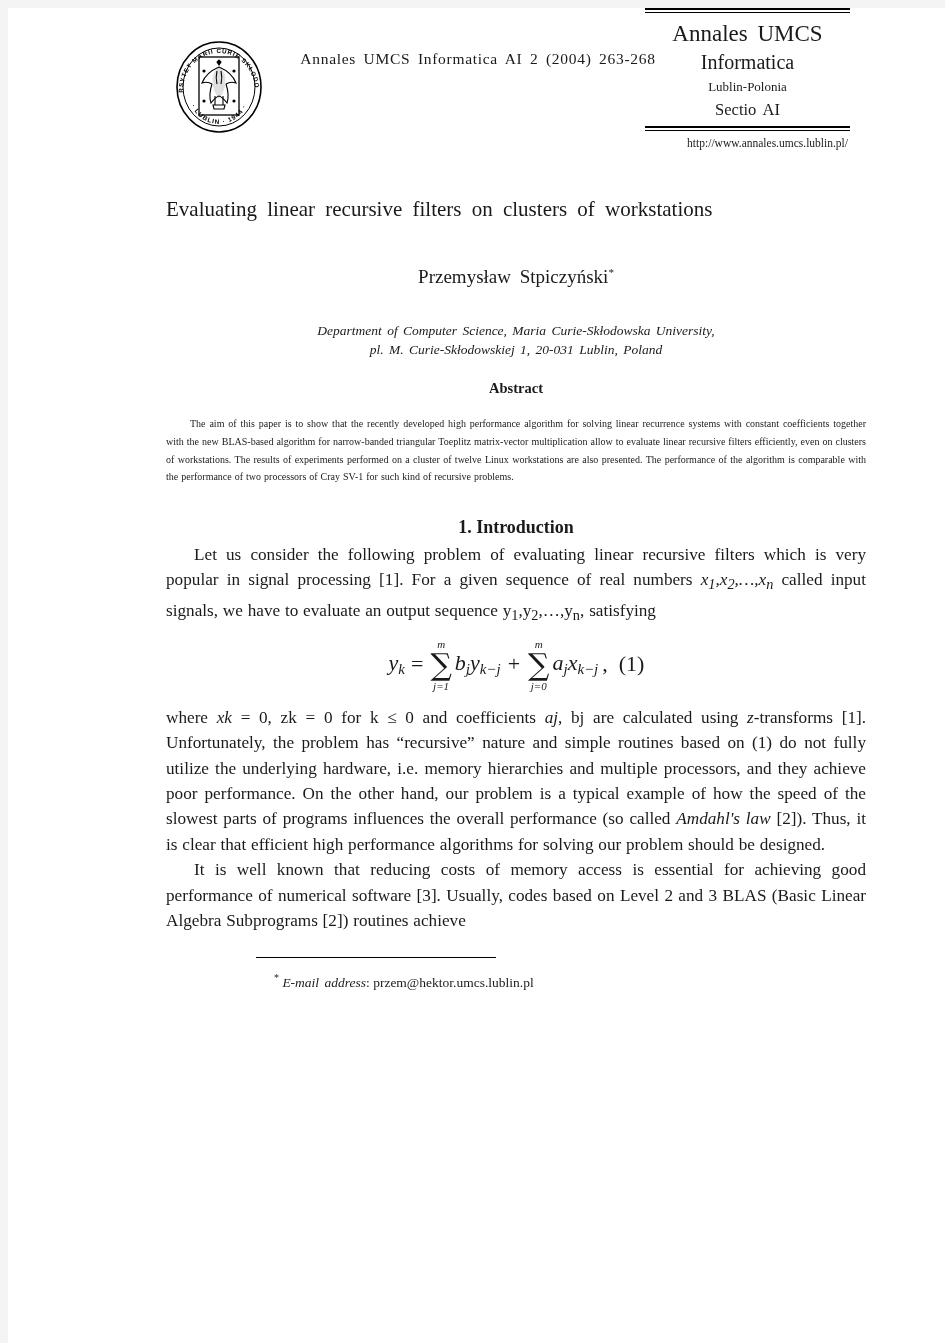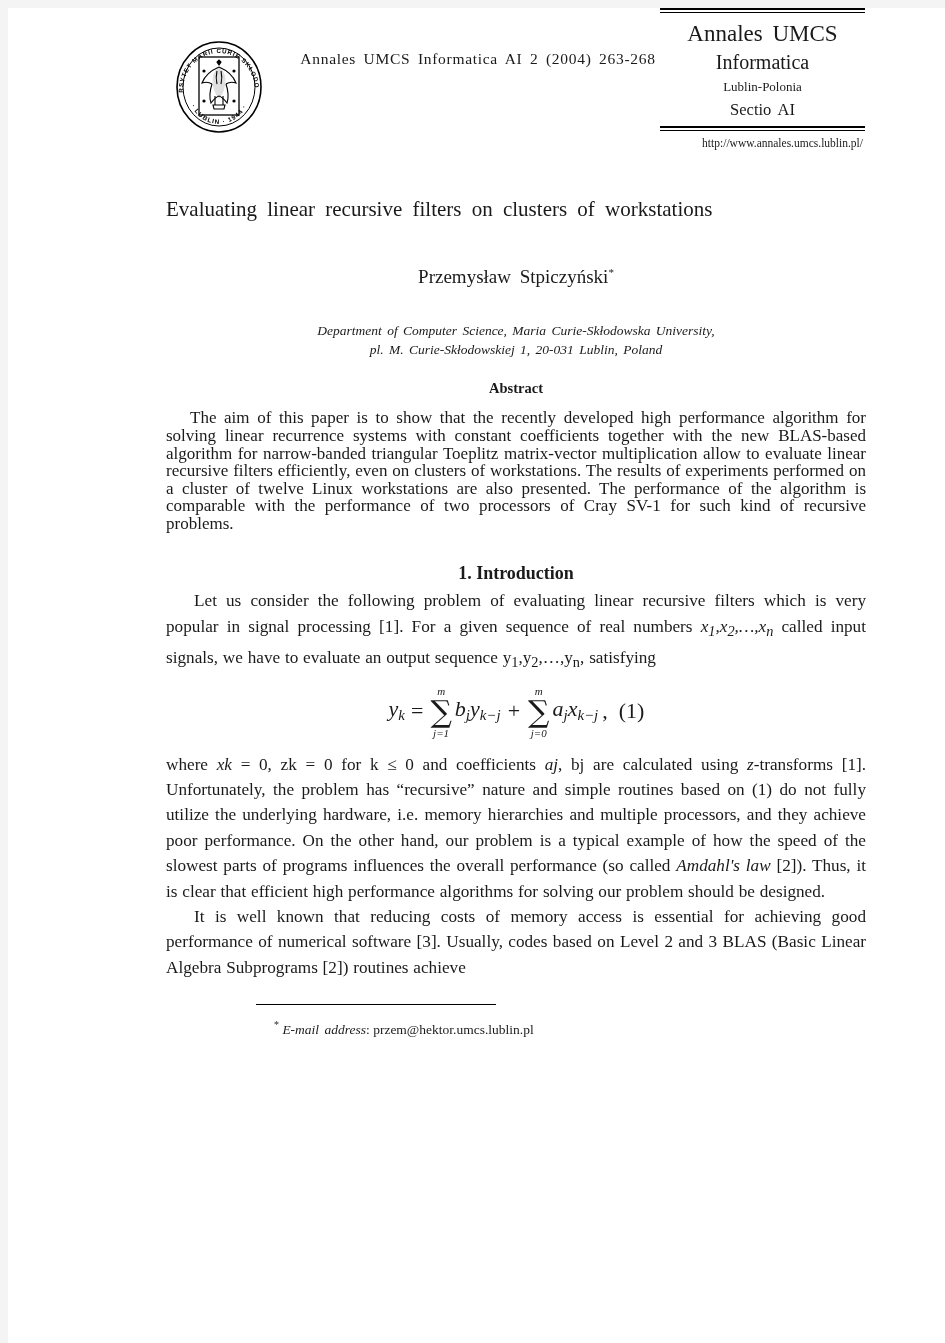--- a/index.html
+++ b/index.html
@@ -56,21 +56,21 @@
     width: 400px;
     text-align: center;
     font-size: 15.5px;
     letter-spacing: 0.7px;
     word-spacing: 3px;
     white-space: nowrap;
   }
 
   .masthead-box {
     position: absolute;
-    right: 1px;
+    right: 16px;
     top: 0px;
     width: 205px;
     text-align: center;
   }
   .rule-double {
     border-top: 2px solid #000;
     border-bottom: 1px solid #000;
     height: 2px;
     margin: 0;
   }
@@ -134,25 +134,25 @@
 
   
   .abstract-head {
     text-align: center;
     font-weight: bold;
     font-size: 14.5px;
     margin-top: 20px;
     line-height: 18px;
   }
   .abstract-body {
-    font-size: 17px;
+    font-size: 10px;
     line-height: 17.6px;
     text-align: justify;
     text-indent: 24px;
-    margin-top: 12px;
+    margin-top: 18px;
     word-spacing: 0.5px;
   }
 
   
   .section-head {
     text-align: center;
     font-weight: bold;
     font-size: 18px;
     margin-top: 31px;
     margin-bottom: 4px;

